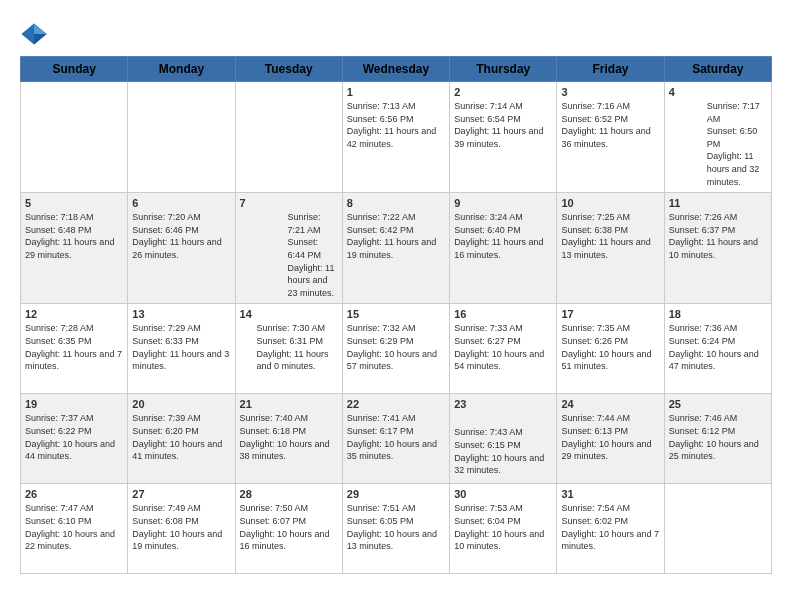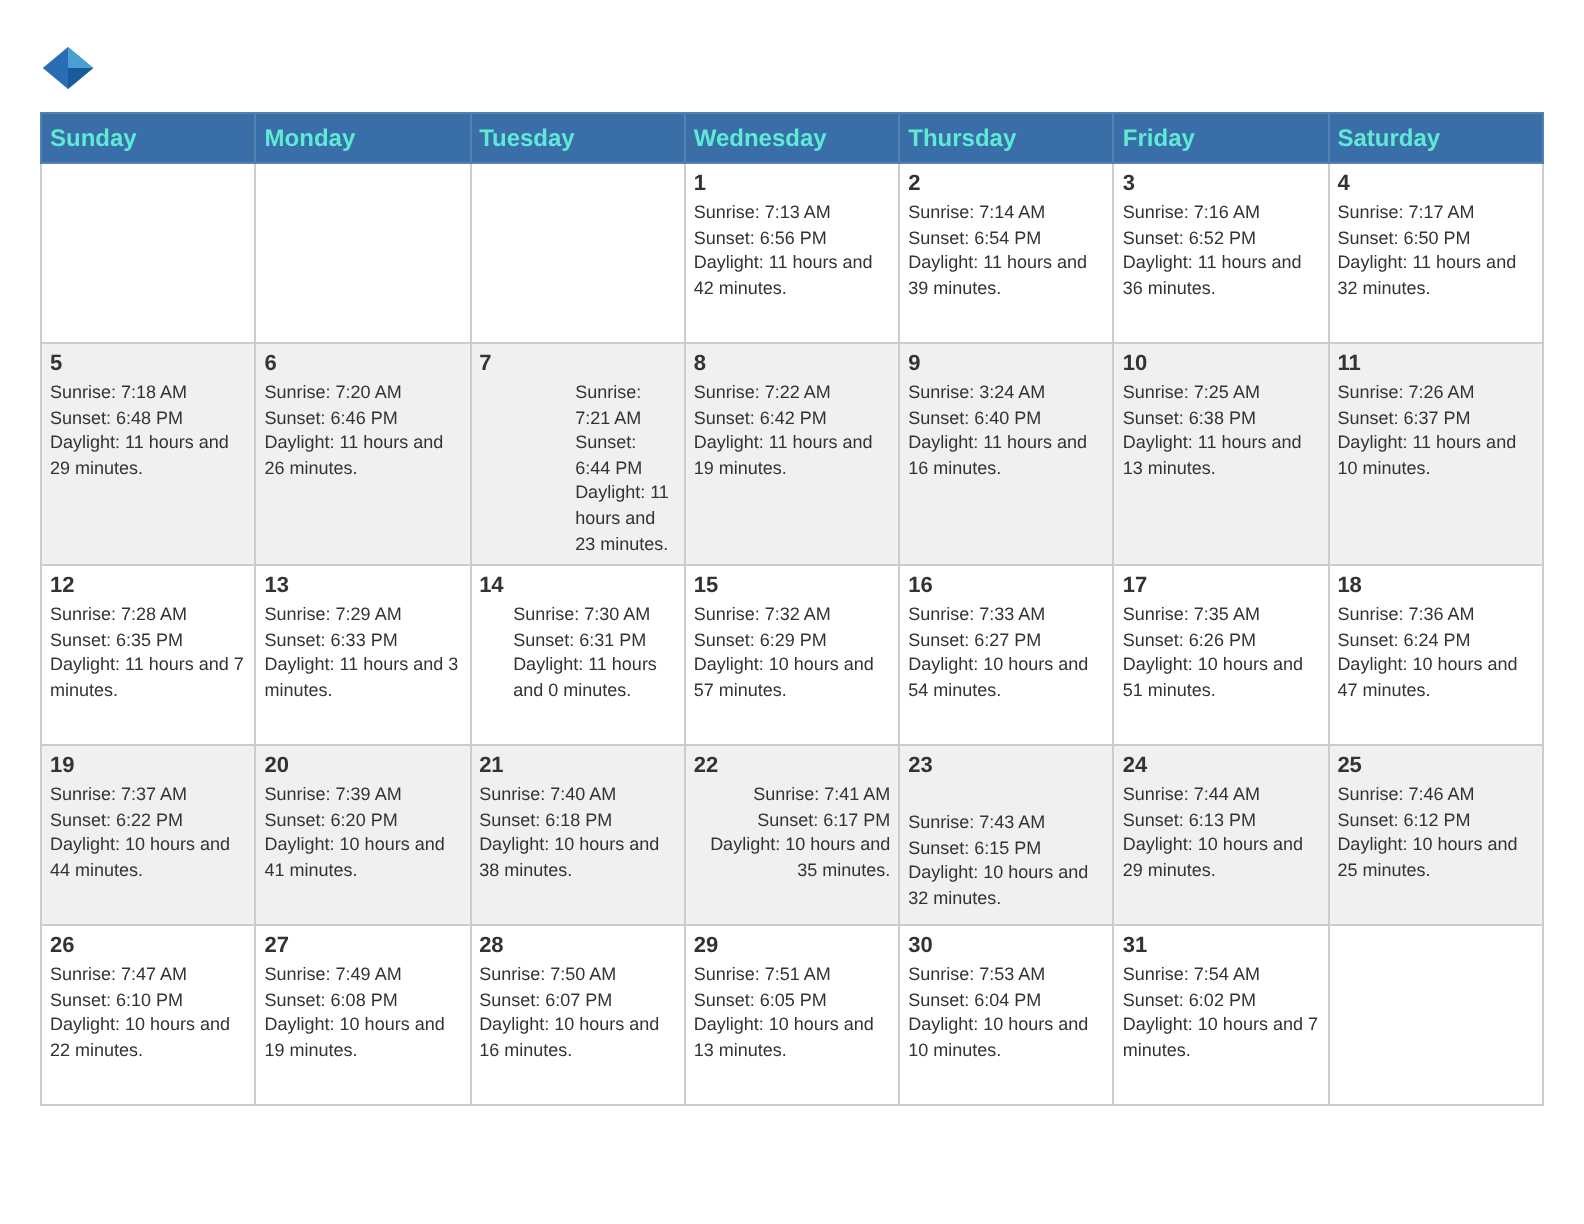--- a/index.html
+++ b/index.html
@@ -55,26 +55,26 @@
       font-size: 16px;
       color: #333;
     }
     .calendar {
       width: 100%;
       border-collapse: collapse;
       border: 1px solid #ccc;
     }
     .calendar th {
       background-color: #3a6ea8;
-      color: #5eead4;
+      color: #000000;
       font-size: 12px;
       font-weight: bold;
       padding: 5px 4px;
       border: 1px solid #5580b0;
-      text-align: left;
+      text-align: center;
     }
     .calendar td {
       vertical-align: top;
       border: 1px solid #ccc;
       padding: 4px 4px 4px 4px;
       font-size: 9.5px;
       color: #333;
       width: calc(100% / 7);
       height: 90px;
     }
@@ -151,21 +151,21 @@
 Daylight: 11 hours and 39 minutes.</div>
           </td>
           <td>
             <span class="day-num">3</span>
             <div class="cell-text" style="white-space: pre-line;">Sunrise: 7:16 AM
 Sunset: 6:52 PM
 Daylight: 11 hours and 36 minutes.</div>
           </td>
           <td>
             <span class="day-num">4</span>
-            <div class="cell-text" style="white-space: pre-line;">Sunrise: 7:17 AM
+            <div class="cell-text" style="white-space: pre-line; margin-left: 38px;">Sunrise: 7:17 AM
 Sunset: 6:50 PM
 Daylight: 11 hours and 32 minutes.</div>
           </td>
         </tr>
         <tr class="row-shaded">
           <td>
             <span class="day-num">5</span>
             <div class="cell-text" style="white-space: pre-line;">Sunrise: 7:18 AM
 Sunset: 6:48 PM
 Daylight: 11 hours and 29 minutes.</div>
@@ -265,21 +265,21 @@
 Daylight: 10 hours and 41 minutes.</div>
           </td>
           <td>
             <span class="day-num">21</span>
             <div class="cell-text" style="white-space: pre-line;">Sunrise: 7:40 AM
 Sunset: 6:18 PM
 Daylight: 10 hours and 38 minutes.</div>
           </td>
           <td>
             <span class="day-num">22</span>
-            <div class="cell-text" style="white-space: pre-line; text-align: right;">Sunrise: 7:41 AM
+            <div class="cell-text" style="white-space: pre-line;">Sunrise: 7:41 AM
 Sunset: 6:17 PM
 Daylight: 10 hours and 35 minutes.</div>
           </td>
           <td>
             <span class="day-num">23</span>
             <div class="cell-text" style="white-space: pre-line; margin-top: 16px;">Sunrise: 7:43 AM
 Sunset: 6:15 PM
 Daylight: 10 hours and 32 minutes.</div>
           </td>
           <td>

